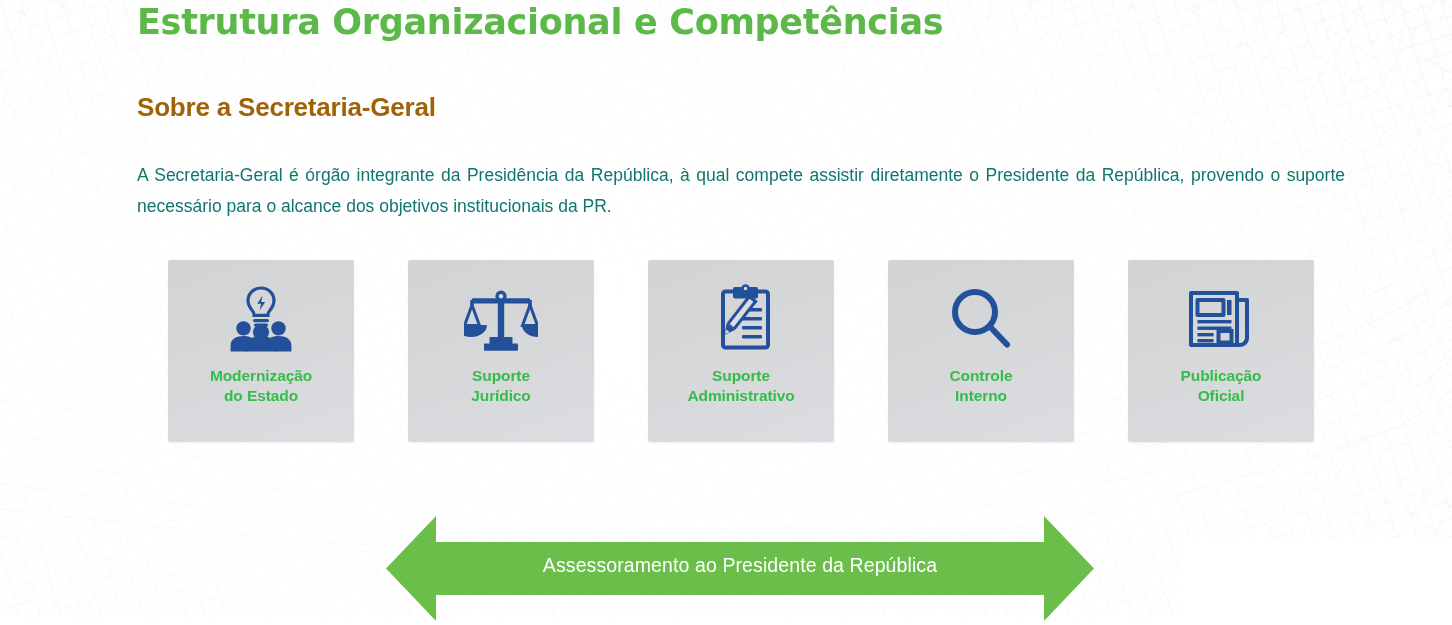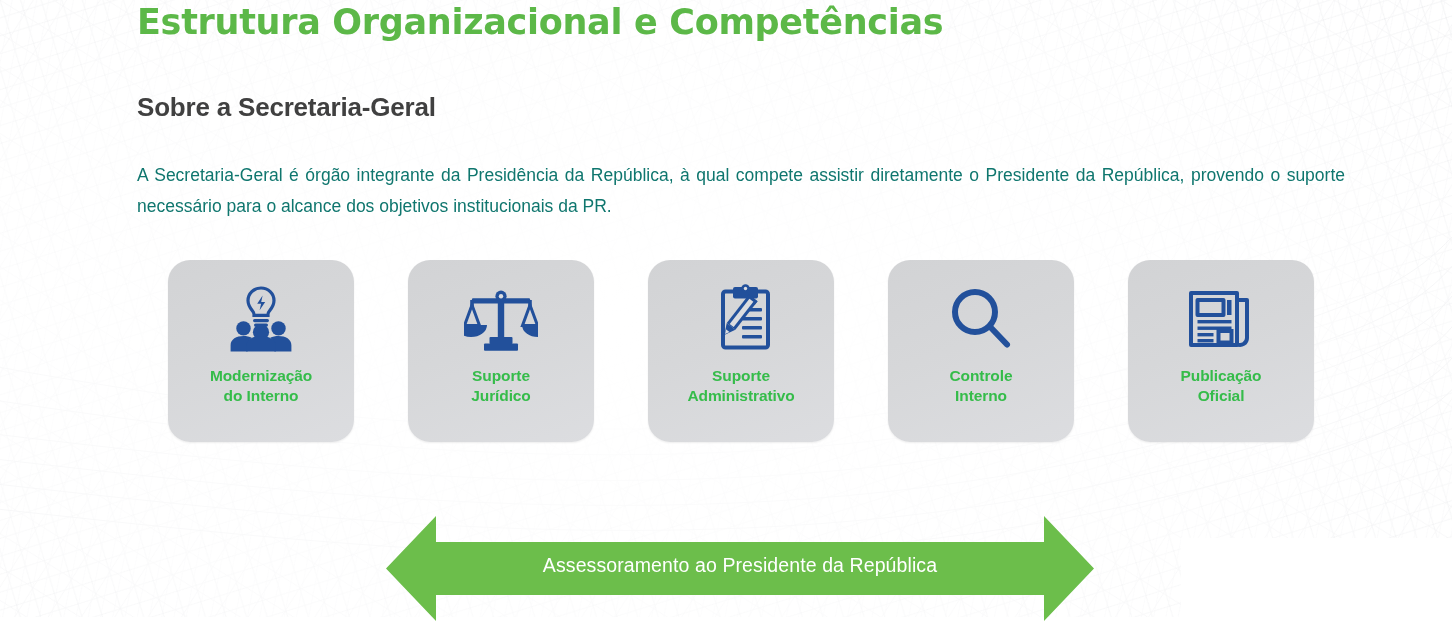--- a/index.html
+++ b/index.html
@@ -76,21 +76,21 @@
     white-space: nowrap;
     font-family: "DejaVu Sans", sans-serif;
   }
 
   .section-heading {
     position: absolute;
     left: 137px;
     top: 92px;
     font-size: 26px;
     font-weight: bold;
-    color: #404040;
+    color: #a16207;
     white-space: nowrap;
     letter-spacing: -0.2px;
   }
 
   .body-text {
     position: absolute;
     left: 137px;
     top: 160px;
     width: 1208px;
     font-size: 17.5px;
@@ -107,21 +107,21 @@
     top: 260px;
     width: 1146px;
     height: 182px;
   }
 
   .card {
     position: absolute;
     top: 0;
     width: 186px;
     height: 182px;
-    border-radius: 22px;
+    border-radius: 2px;
     background: linear-gradient(160deg, #d2d3d5 0%, #d6d7d9 45%, #dcdde0 100%);
     box-shadow: 0 1px 2px rgba(0,0,0,0.07);
     display: flex;
     flex-direction: column;
     align-items: center;
     justify-content: flex-start;
   }
 
   .card-icon {
     height: 86px;
@@ -232,21 +232,21 @@
               <path d="M8.6 71.5 v-6.3 c0-6 5.8-9.2 12.9-9.2 3.1 0 6 .6 8.3 1.8 -2.6 2.1-4.2 5-4.2 8.6 v5.1 z"></path>
               <circle cx="56.5" cy="48.4" r="7.2"></circle>
               <path d="M69.4 71.5 v-6.3 c0-6-5.8-9.2-12.9-9.2 -3.1 0-6 .6-8.3 1.8 2.6 2.1 4.2 5 4.2 8.6 v5.1 z"></path>
               <circle cx="39" cy="52.3" r="8.1"></circle>
               <path d="M24.2 71.5 v-5.1 c0-6.7 6.6-10.3 14.8-10.3 8.2 0 14.8 3.6 14.8 10.3 v5.1 z"></path>
             </g>
           </svg>
         </div>
         <div class="card-label">
           <span>Modernização</span>
-          <span class="l2">do Interno</span>
+          <span class="l2">do Estado</span>
         </div>
       </div>
 
       <div class="card" style="left:240px;">
         <div class="card-icon">
           <svg width="74" height="74" viewBox="0 0 74 74" xmlns="http://www.w3.org/2000/svg">
             <g fill="#22509b">
               <rect x="33.8" y="12" width="6.4" height="53"></rect>
               <rect x="20" y="61.5" width="34" height="7.2" rx="1"></rect>
               <rect x="25.5" y="55" width="23" height="7" rx="1"></rect>

